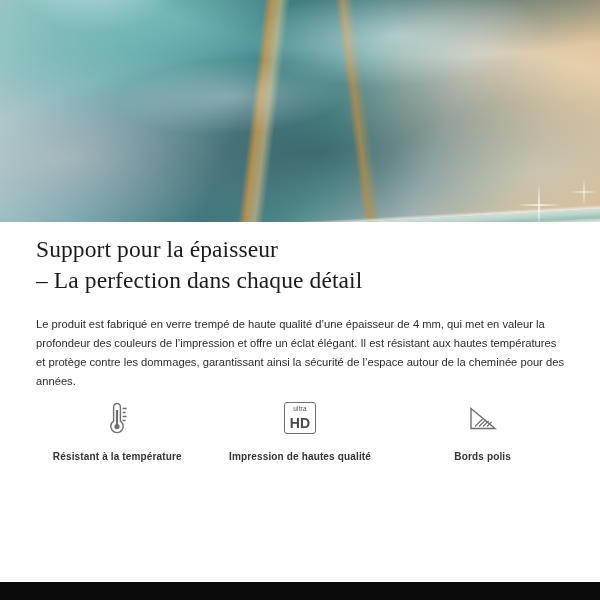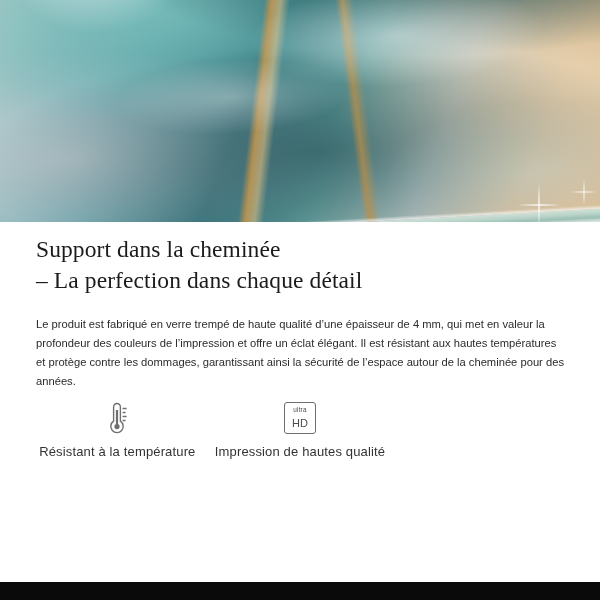--- a/index.html
+++ b/index.html
@@ -151,41 +151,42 @@
     justify-content: flex-start;
     text-align: center;
   }
   .feature .ficon {
     height: 44px;
     display: flex;
     align-items: center;
     justify-content: center;
   }
   .feature .flabel {
-    margin-top: 4px;
-    font-size: 13px;
+    margin-top: 10px;
+    font-size: 10px;
     color: #333333;
     letter-spacing: 0.15px;
     line-height: 1.3;
+    font-weight: bold;
   }
 
   .hd-badge {
     width: 30px;
     height: 30px;
     border: 1.6px solid #6f6f6f;
     border-radius: 3px;
     display: flex;
     flex-direction: column;
     align-items: center;
     justify-content: center;
     color: #4a4a4a;
     line-height: 1;
   }
   .hd-badge .u { font-size: 6.4px; letter-spacing: 0.2px; }
-  .hd-badge .hd { font-size: 11px; font-weight: normal; margin-top: 4px; }
+  .hd-badge .hd { font-size: 14px; font-weight: bold; margin-top: 4px; }
 
   
   .bottom-strip {
     position: absolute;
     left: 0;
     bottom: 0;
     width: 600px;
     height: 18px;
     background: #0a0a0a;
   }
@@ -201,21 +202,21 @@
       <div class="panel-blobs"></div>
       <div class="glass-edge-shine"></div>
       <div class="glass-edge"></div>
     </div>
     <div class="sparkle s1"></div>
     <div class="sparkle s2"></div>
   </div>
 
   <div class="content">
     <h1 class="headline">
-      <span>Support dans la cheminée</span>
+      <span>Support pour la épaisseur</span>
       <span class="l2">– La perfection dans chaque détail</span>
     </h1>
     <p class="paragraph">Le produit est fabriqué en verre trempé de haute qualité d’une épaisseur de 4 mm, qui met en valeur la profondeur des couleurs de l’impression et offre un éclat élégant. Il est résistant aux hautes températures et protège contre les dommages, garantissant ainsi la sécurité de l’espace autour de la cheminée pour des années.</p>
   </div>
 
   <div class="features">
 
     <div class="feature">
       <div class="ficon">
         <svg width="34" height="40" viewBox="0 0 34 40" fill="none" stroke="#6f6f6f" stroke-width="1.4">
@@ -233,18 +234,27 @@
         <div class="hd-badge">
           <span class="u">ultra</span>
           <span class="hd">HD</span>
         </div>
       </div>
       <div class="flabel">Impression de hautes qualité</div>
     </div>
 
 
 
+    <div class="feature">
+      <div class="ficon">
+        <svg width="34" height="32" viewBox="0 0 34 32" fill="none" stroke="#6f6f6f" stroke-width="1.4">
+          <path d="M5 26.5h24L5 6.5v20z" fill="none"></path>
+          <path d="M9 24.5l7.5-7.5M13 24.5l6.5-6.5M17 24.5l5.5-5.5M21 24.5l4.5-4.5" stroke-width="1.1"></path>
+        </svg>
+      </div>
+      <div class="flabel">Bords polis</div>
+    </div>
 
 
   </div>
 
   <div class="bottom-strip"></div>
 </div>
 
 </body></html>

